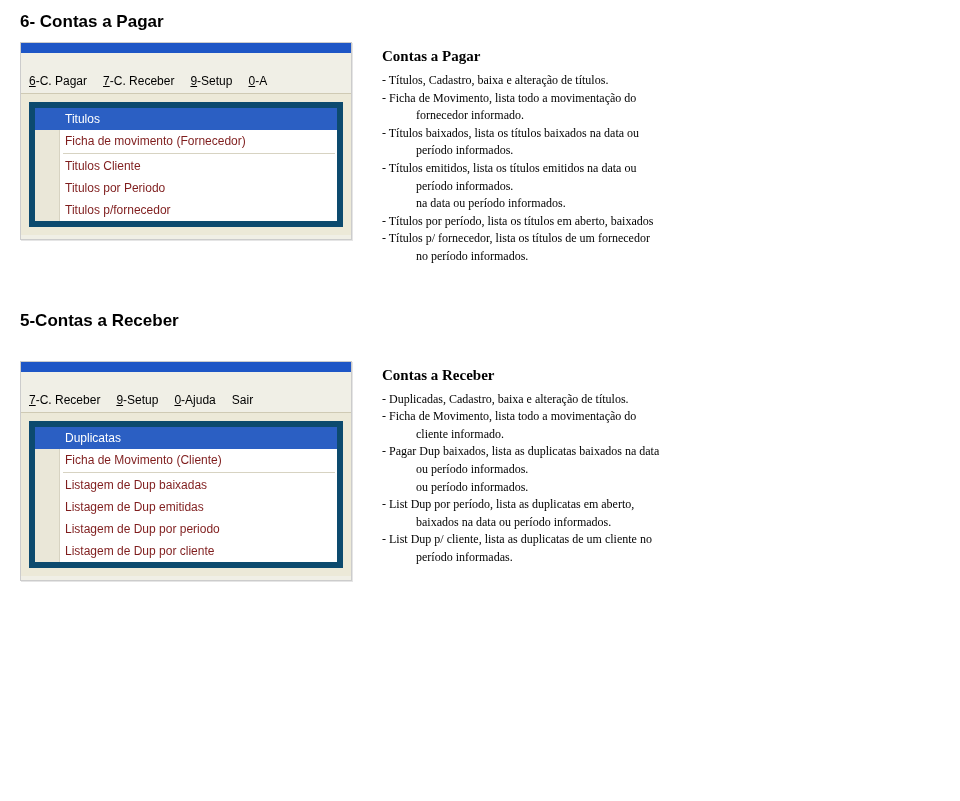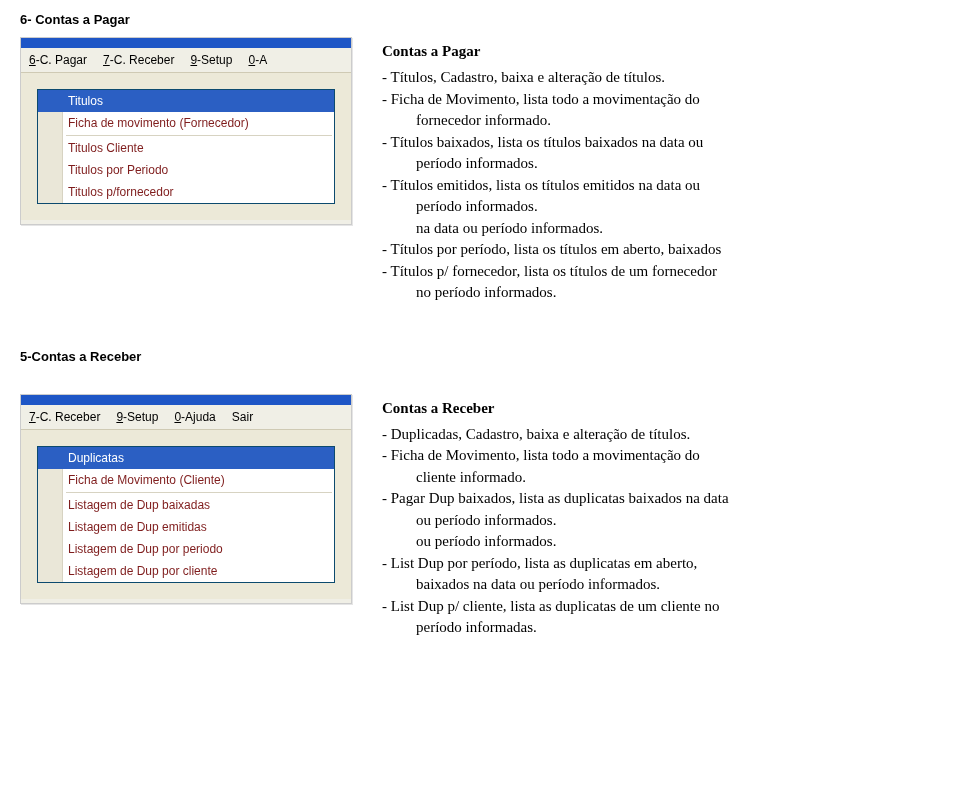--- a/index.html
+++ b/index.html
@@ -6,21 +6,21 @@
     font-family: Arial, Helvetica, sans-serif;
     font-size: 14px;
     color: #000;
     background: #fff;
     margin: 0;
     padding: 8px 20px;
     width: 920px;
   }
   .heading {
     font-weight: bold;
-    font-size: 13px;
+    font-size: 17px;
     margin: 4px 0 10px 0;
   }
   .sub-heading {
     font-weight: bold;
     font-size: 15px;
     margin: 4px 0 8px 0;
   }
   .flex-row {
     display: flex;
     align-items: flex-start;
@@ -42,26 +42,27 @@
   .menu-bar {
     display: flex;
     background: #f0efe6;
     border-bottom: 1px solid #cfcab4;
     padding: 3px 0;
   }
   .menu-bar-item {
     padding: 2px 8px;
     color: #000;
     white-space: nowrap;
+    margin-top: 16px;
   }
   .menu-bar-item u { text-decoration: underline; }
   .menu-list {
     background: #fff;
-    border: 1px solid #0c4a6e;
-    margin: 16px;
+    border: 6px solid #0c4a6e;
+    margin: 8px;
     padding: 0;
     position: relative;
   }
   .menu-list .gutter {
     position: absolute;
     left: 0; top: 0; bottom: 0;
     width: 24px;
     background: #eae7d8;
     border-right: 1px solid #d7d3c2;
   }
@@ -84,21 +85,21 @@
     background: #f0efe6;
   }
   
   .desc-col {
     flex: 1;
     padding-top: 2px;
     font-family: Liberation Serif, serif;
   }
   .desc-list {
     margin: 4px 0 0 0;
-    font-size: 15px;
+    font-size: 12px;
     line-height: 1.3;
   }
   .desc-list .item {
     margin: 2px 0;
   }
   .desc-list .cont {
     margin-left: 34px;
   }
   .justify .item { text-align: justify; }
   .spacer-lg { height: 40px; }

